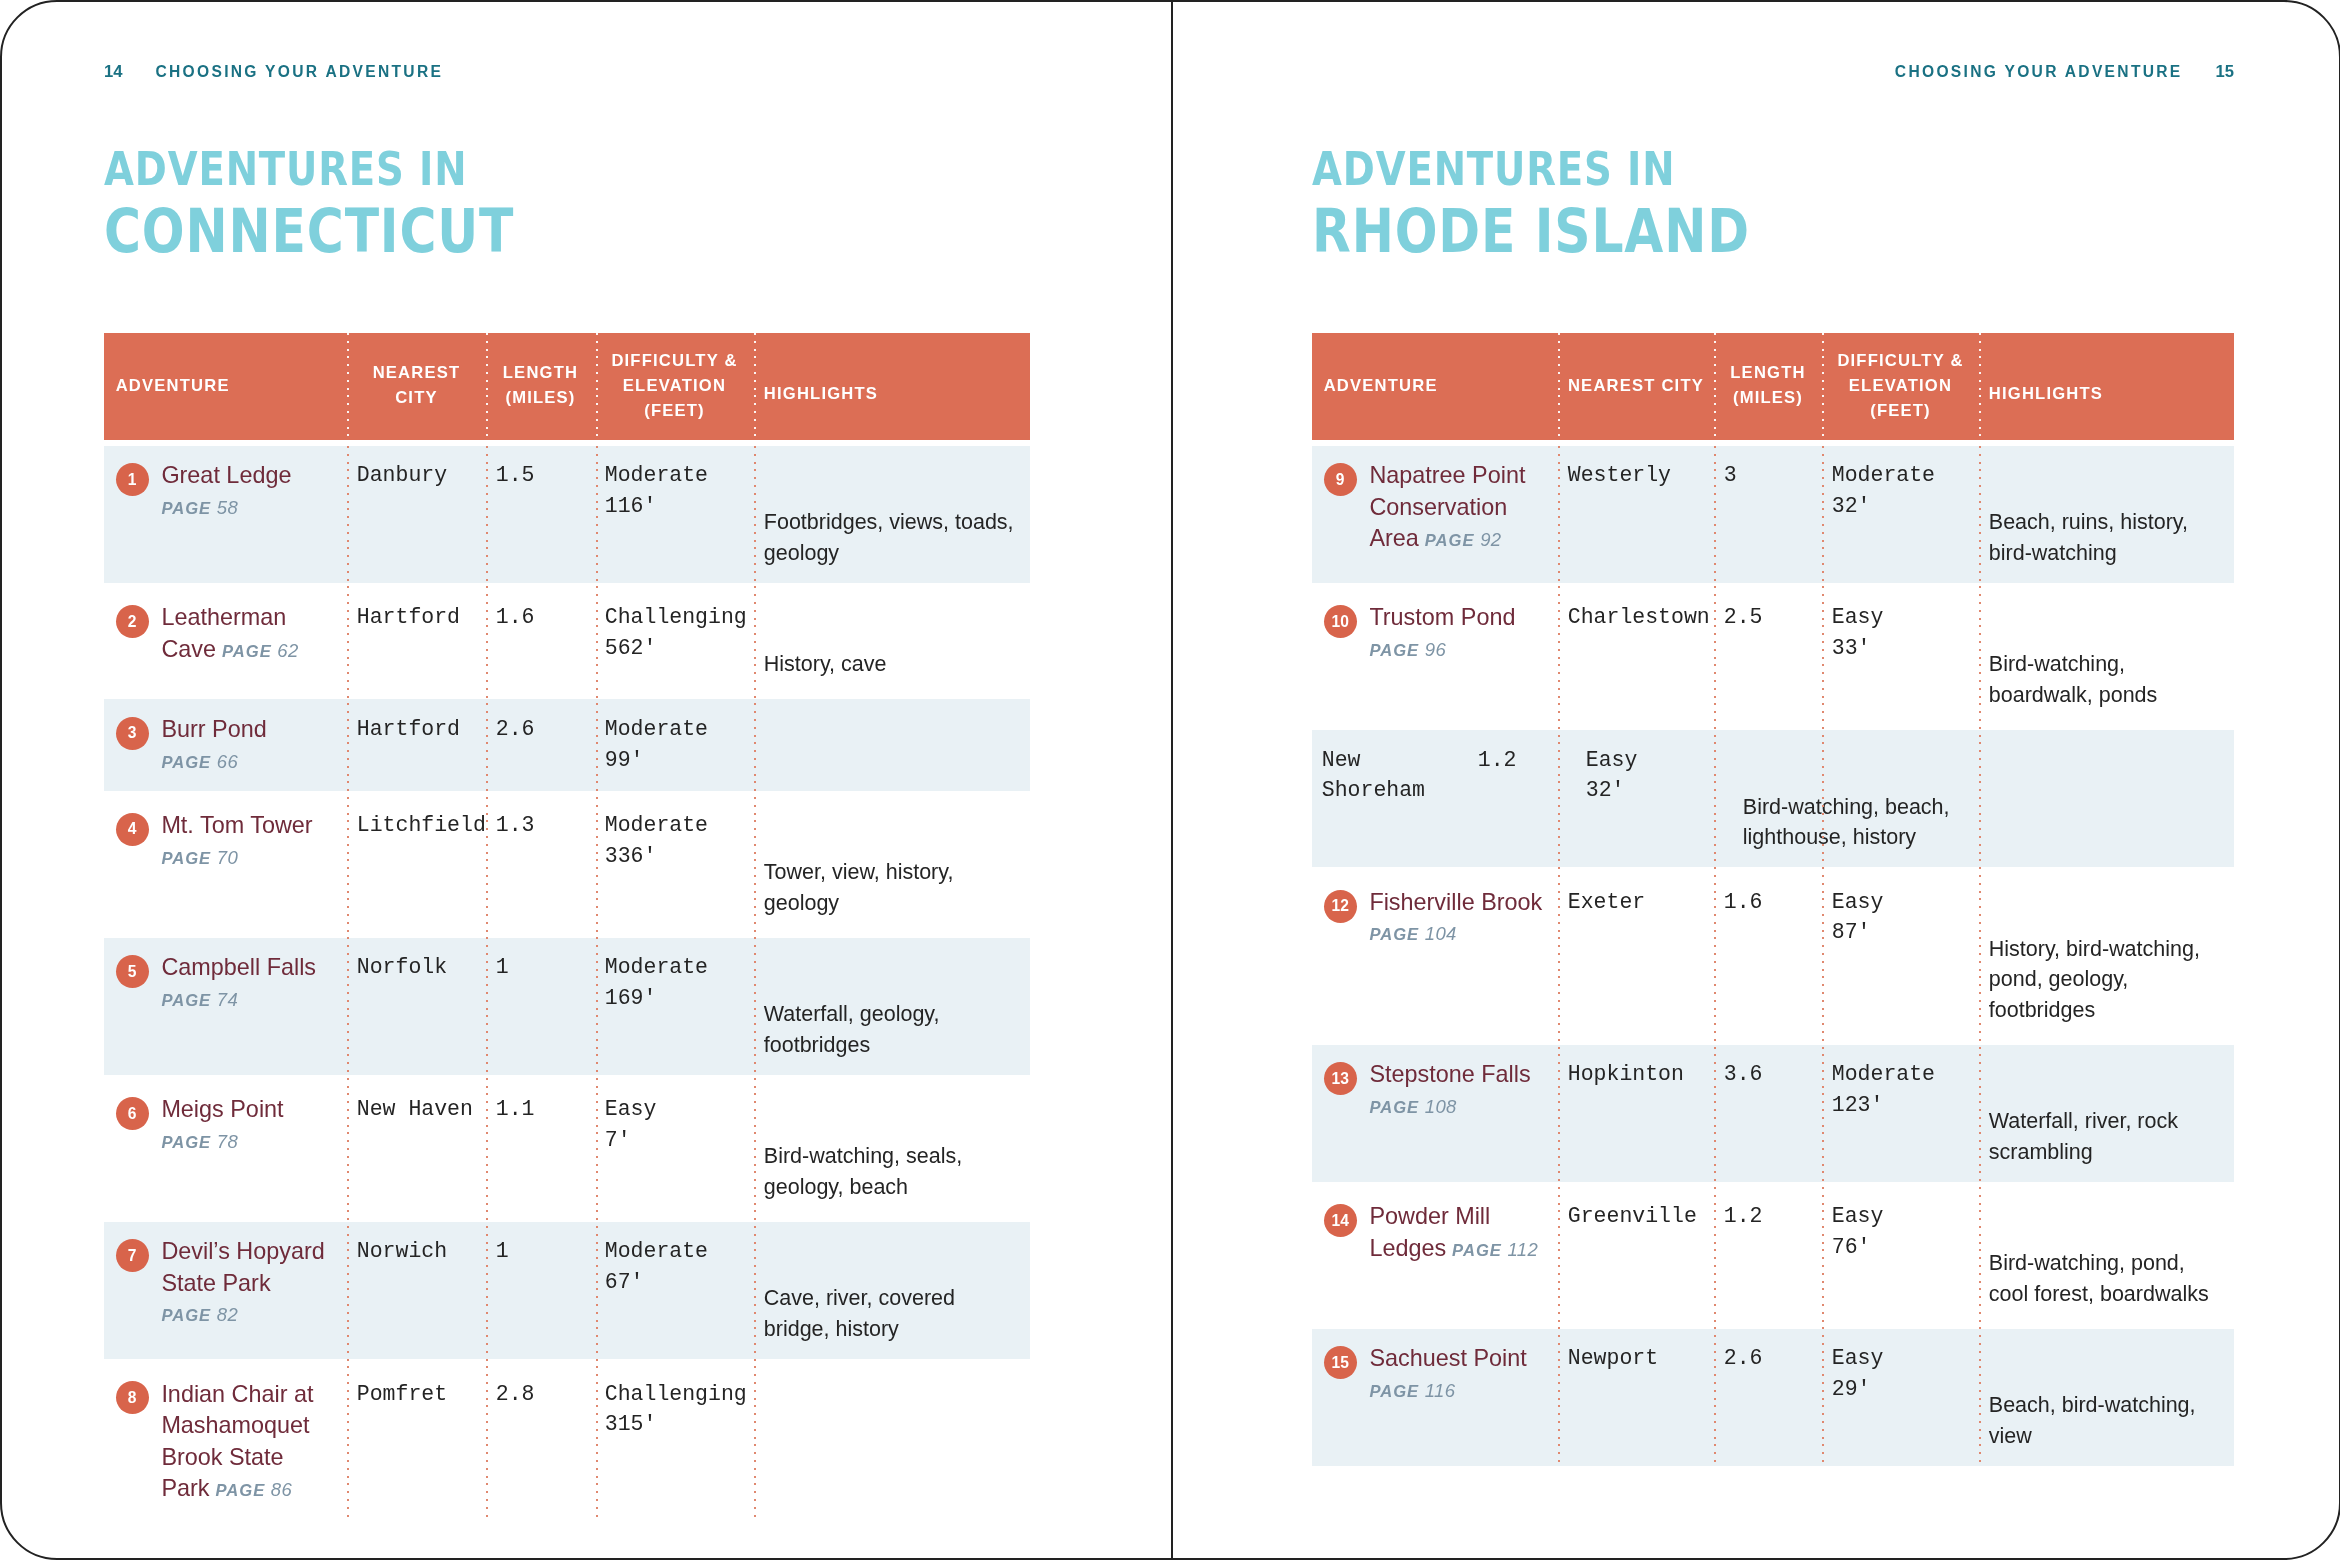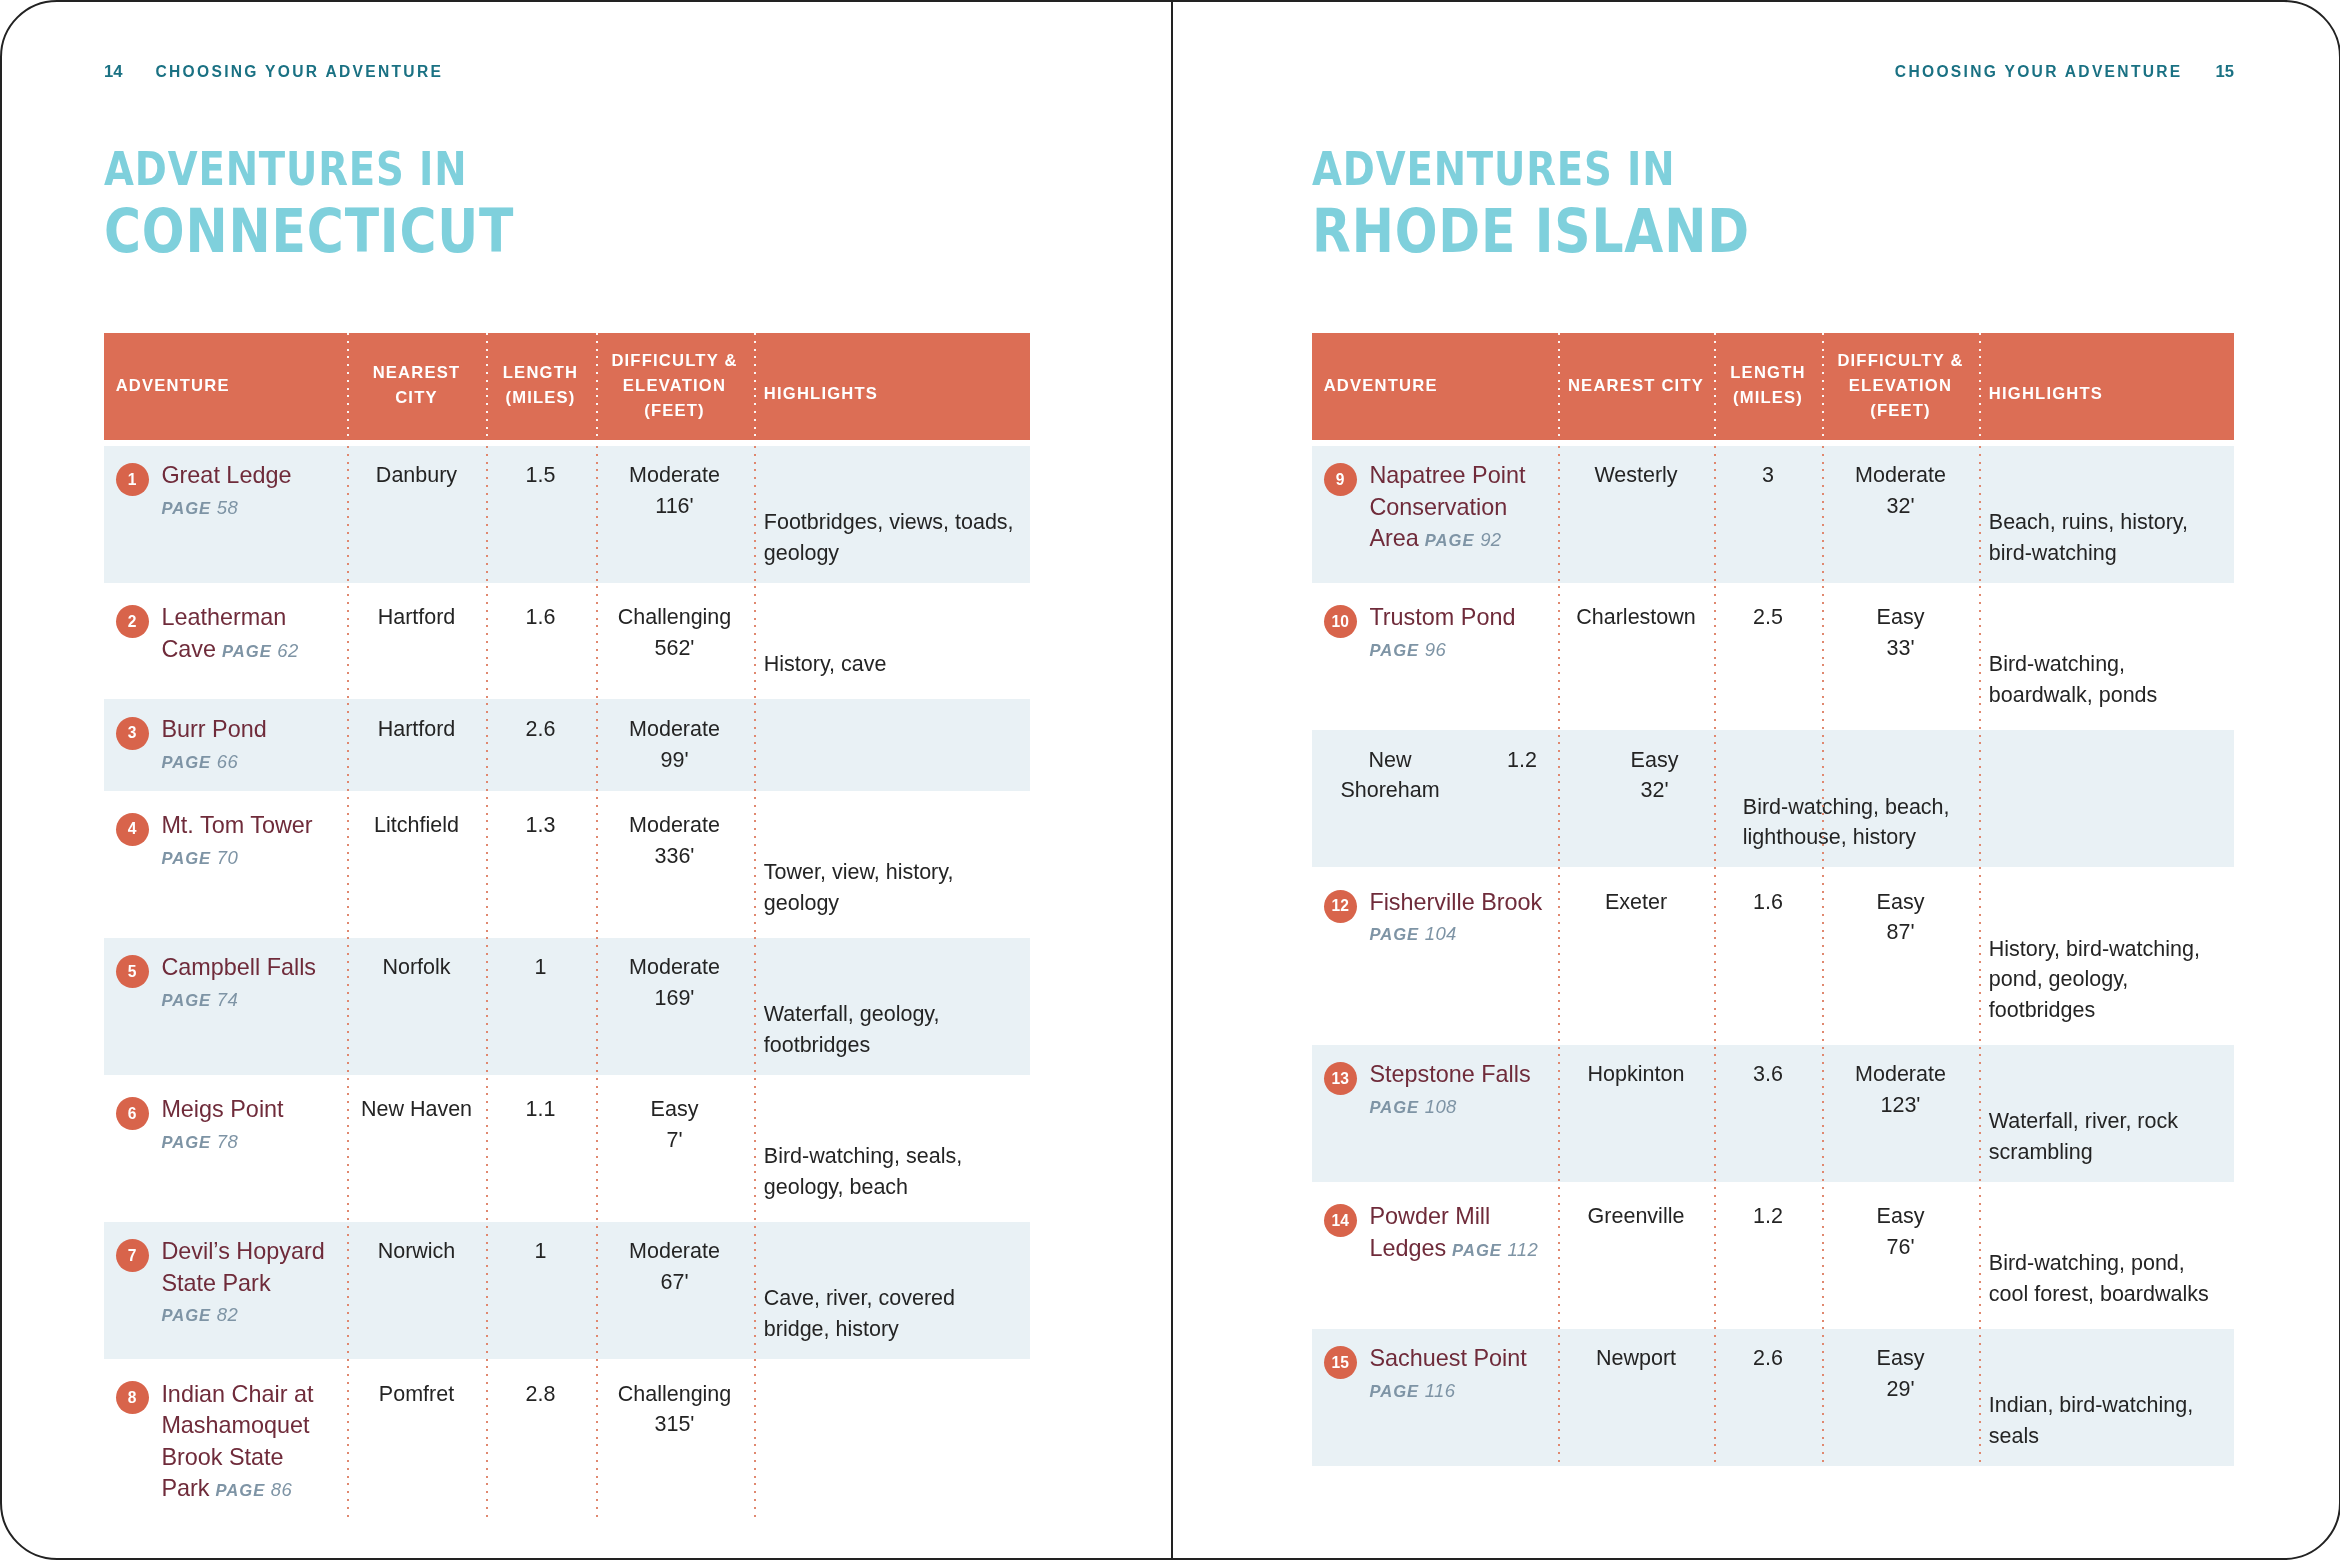--- a/index.html
+++ b/index.html
@@ -102,21 +102,21 @@
     font-weight:400;font-size:23.4px;line-height:1.34;
     color:var(--maroon,#6f2b3a);
   }
   .pageref{
     font-style:italic;
     color:var(--slate,#7e94a5);
     font-size:18.5px;letter-spacing:0.4px;
     white-space:nowrap;
   }
   .pageref .pw{font-size:16.6px;font-weight:600;letter-spacing:1px;}
-  .c-city,.c-len,.c-diff{text-align:center;}
+  .c-city,.c-len,.c-diff{text-align:left;font-family:Liberation Mono, monospace;}
   .c-high{padding-left:9.8px;margin-top:47px;}
 
   
   .t-left .c-adv,.t-left .h-adv{width:243px;}
   .t-left .c-city,.t-left .h-city{width:139px;}
   .t-left .c-len,.t-left .h-len{width:109px;}
   .t-left .c-diff,.t-left .h-diff{width:159px;}
   .t-left .c-high,.t-left .h-high{width:276px;}
   
   .t-right .c-adv,.t-right .h-adv{width:246px;}
@@ -425,19 +425,19 @@
       <span class="advtext"><span class="advname">Sachuest Point</span>
         <span class="pageref"><span class="pw">PAGE</span> <span class="pn">116</span></span>
       </span>
     </div>
     <div class="cell c-city">Newport</div>
     <div class="cell c-len">2.6</div>
     <div class="cell c-diff">
       <div>Easy</div>
       <div>29'</div>
     </div>
-    <div class="cell c-high">Indian, bird-watching, seals</div>
+    <div class="cell c-high">Beach, bird-watching, view</div>
   </div>
         </div>
     </div>
   </div>
 </div>
 
 
 </body></html>

